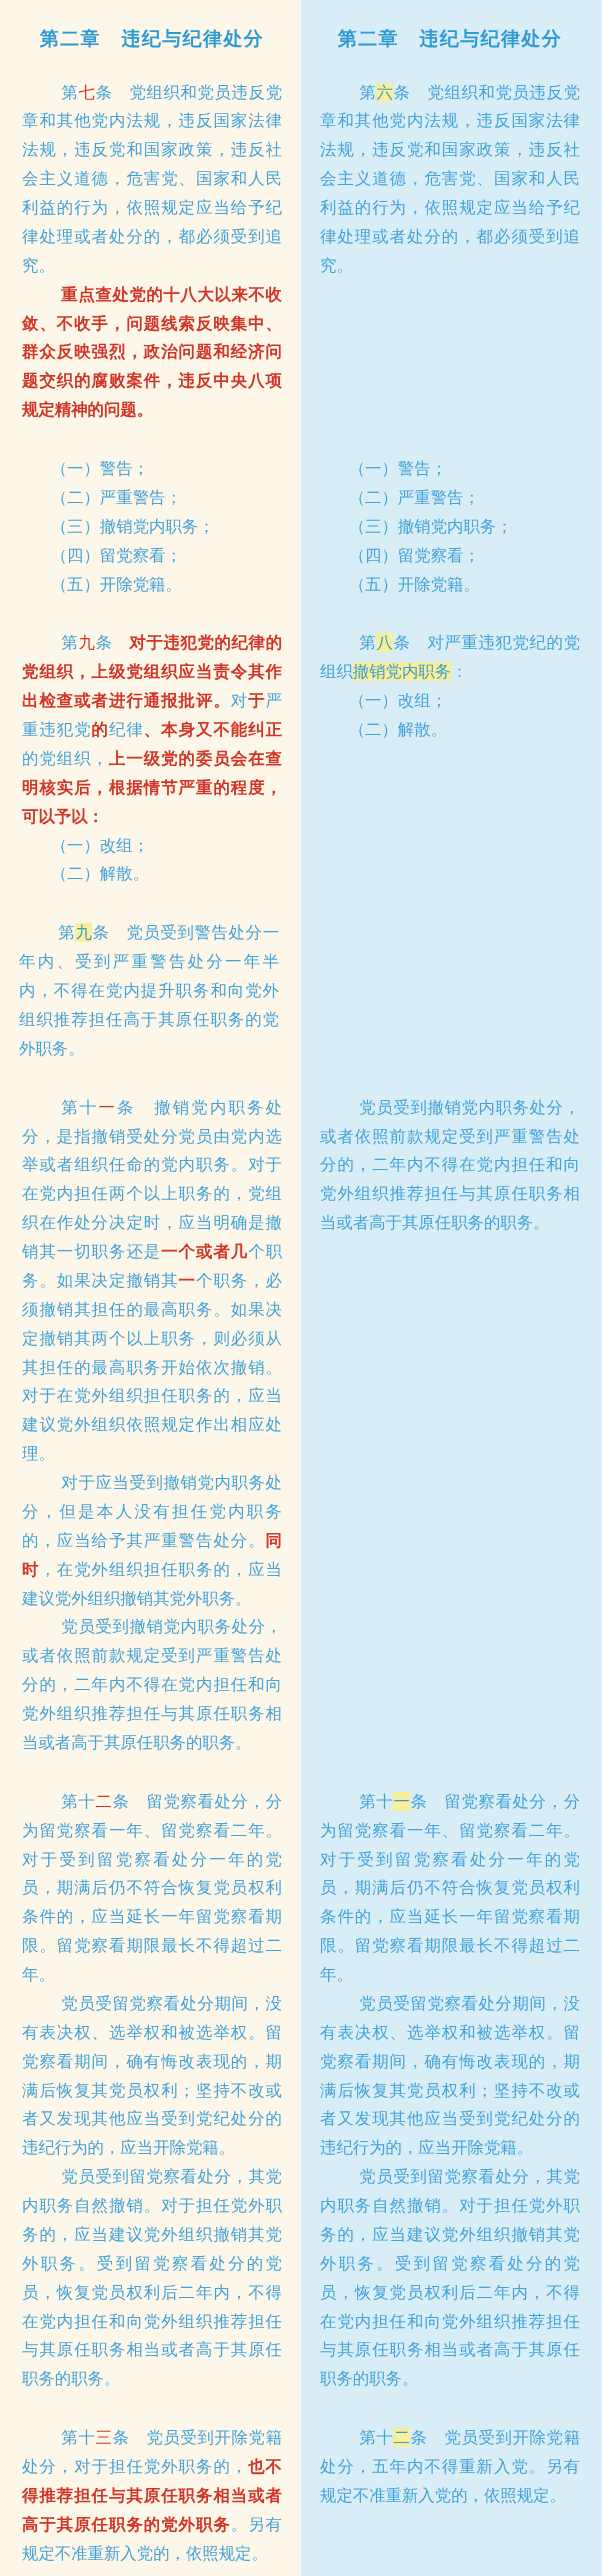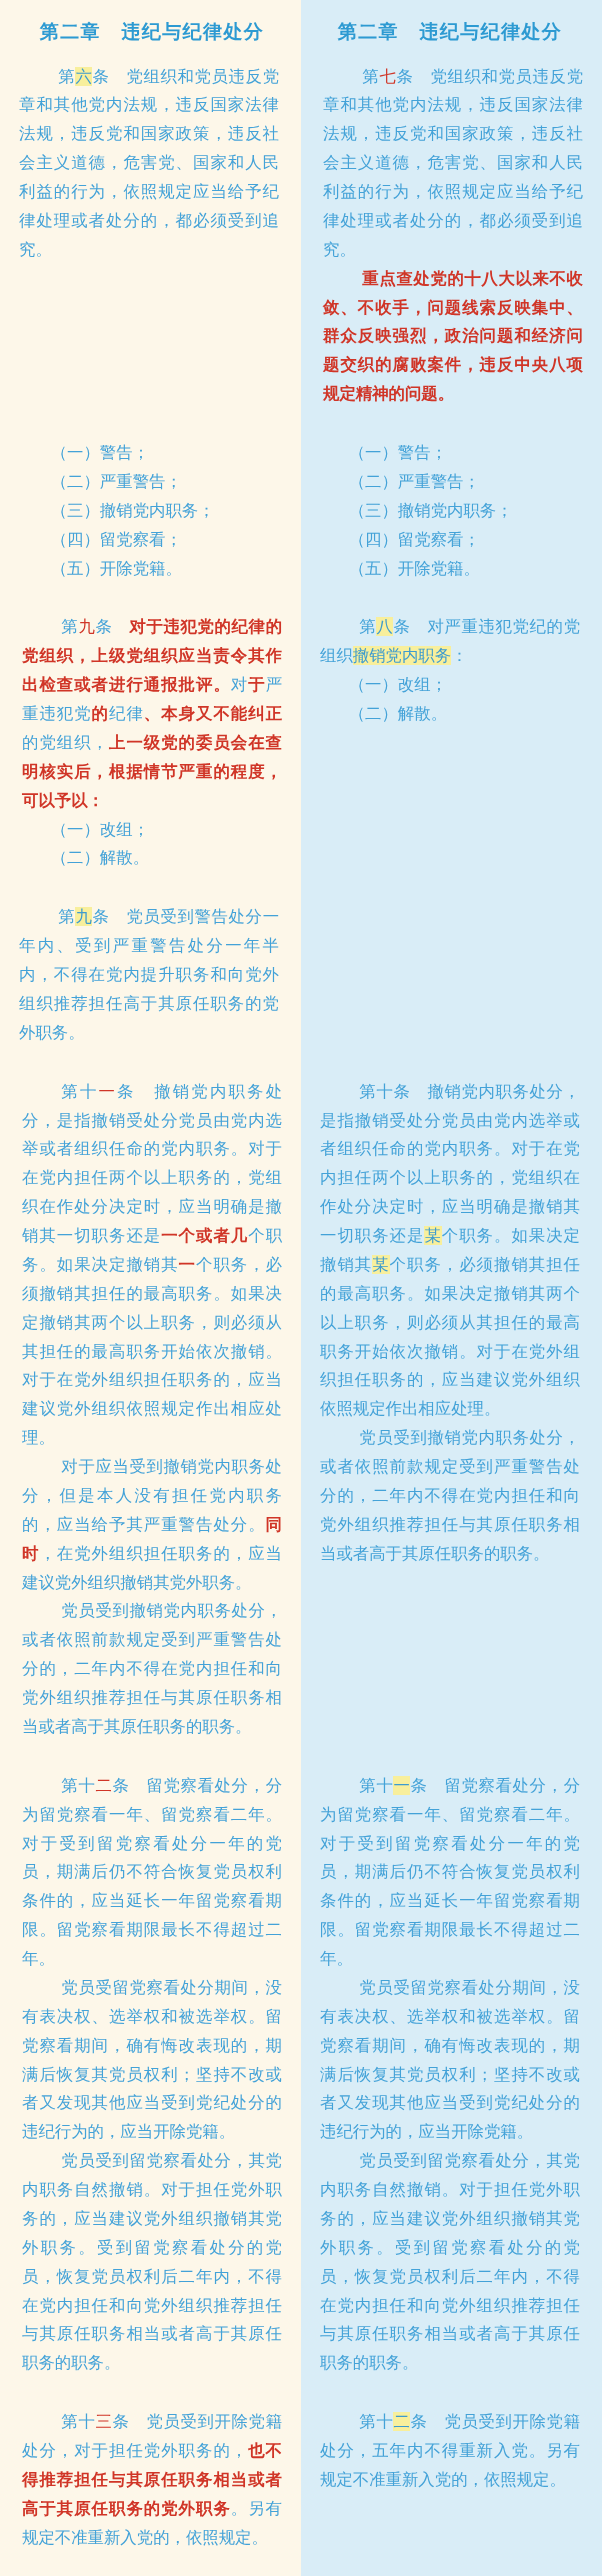--- a/index.html
+++ b/index.html
@@ -20,27 +20,28 @@
   }
   .row:last-child { margin-bottom: 0; }
   .title-row { margin-bottom: 18px; }
   .cell {
     width: 50%;
     box-sizing: border-box;
     padding: 0 19px 0 22px;
   }
   .cell.right { padding: 0 22px 0 19px; }
   h1.chapter-title {
-    margin: 0;
+    margin: 8px;
     font-size: 19px;
     line-height: 1.4;
     font-weight: bold;
     color: #2d9ad2;
     text-align: center;
     letter-spacing: 1.4px;
+    font-family: Liberation Serif, serif;
   }
   p.para {
     margin: 0;
     font-size: 16.4px;
     line-height: 1.76;
     color: #43a2d8;
     text-indent: 2.4em;
     text-align: justify;
     word-break: break-all;
   }
@@ -60,26 +61,26 @@
   <div class="row title-row">
     <div class="cell left">
       <h1 class="chapter-title">第二章　违纪与纪律处分</h1>
     </div>
     <div class="cell right">
       <h1 class="chapter-title">第二章　违纪与纪律处分</h1>
     </div>
   </div>
   <div id="rows">
       <div class="row">
-        <div class="cell right">
-          <p class="para"><span class="seg-b">第</span><span class="seg-hl">六</span><span class="seg-b">条　</span><span class="seg-b">党组织和党员违反党章和其他党内法规，违反国家法律法规，违反党和国家政策，违反社会主义道德，危害党、国家和人民利益的行为，依照规定应当给予纪律处理或者处分的，都必须受到追究。</span></p>
-        </div>
         <div class="cell left">
           <p class="para"><span class="seg-b">第</span><span class="seg-r">七</span><span class="seg-b">条　</span><span class="seg-b">党组织和党员违反党章和其他党内法规，违反国家法律法规，违反党和国家政策，违反社会主义道德，危害党、国家和人民利益的行为，依照规定应当给予纪律处理或者处分的，都必须受到追究。</span></p>
           <p class="para"><span class="seg-rb">重点查处党的十八大以来不收敛、不收手，问题线索反映集中、群众反映强烈，政治问题和经济问题交织的腐败案件，违反中央八项规定精神的问题。</span></p>
+        </div>
+        <div class="cell right">
+          <p class="para"><span class="seg-b">第</span><span class="seg-hl">六</span><span class="seg-b">条　</span><span class="seg-b">党组织和党员违反党章和其他党内法规，违反国家法律法规，违反党和国家政策，违反社会主义道德，危害党、国家和人民利益的行为，依照规定应当给予纪律处理或者处分的，都必须受到追究。</span></p>
         </div>
       </div>
       <div class="row">
         <div class="cell left">
           <p class="para item"><span class="seg-b">（一）警告；</span></p>
           <p class="para item"><span class="seg-b">（二）严重警告；</span></p>
           <p class="para item"><span class="seg-b">（三）撤销党内职务；</span></p>
           <p class="para item"><span class="seg-b">（四）留党察看；</span></p>
           <p class="para item"><span class="seg-b">（五）开除党籍。</span></p>
         </div>
@@ -108,21 +109,20 @@
           <p class="para"><span class="seg-b">第</span><span class="seg-hl">九</span><span class="seg-b">条　</span><span class="seg-b">党员受到警告处分一年内、受到严重警告处分一年半内，不得在党内提升职务和向党外组织推荐担任高于其原任职务的党外职务。</span></p>
         </div>
       </div>
       <div class="row">
         <div class="cell left">
           <p class="para"><span class="seg-b">第十</span><span class="seg-r">一</span><span class="seg-b">条　</span><span class="seg-b">撤销党内职务处分，是指撤销受处分党员由党内选举或者组织任命的党内职务。对于在党内担任两个以上职务的，党组织在作处分决定时，应当明确是撤销其一切职务还是</span><span class="seg-rb">一个或者几</span><span class="seg-b">个职务。如果决定撤销其</span><span class="seg-rb">一</span><span class="seg-b">个职务，必须撤销其担任的最高职务。如果决定撤销其两个以上职务，则必须从其担任的最高职务开始依次撤销。对于在党外组织担任职务的，应当建议党外组织依照规定作出相应处理。</span></p>
           <p class="para"><span class="seg-b">对于应当受到撤销党内职务处分，但是本人没有担任党内职务的，应当给予其严重警告处分。</span><span class="seg-rb">同时</span><span class="seg-b">，在党外组织担任职务的，应当建议党外组织撤销其党外职务。</span></p>
           <p class="para"><span class="seg-b">党员受到撤销党内职务处分，或者依照前款规定受到严重警告处分的，二年内不得在党内担任和向党外组织推荐担任与其原任职务相当或者高于其原任职务的职务。</span></p>
         </div>
         <div class="cell right">
-          <p class="para"><span class="seg-b">第十条　</span><span class="seg-b">撤销党内职务处分，是指撤销受处分党员由党内选举或者组织任命的党内职务。对于在党内担任两个以上职务的，党组织在作处分决定时，应当明确是撤销其一切职务还是</span><span class="seg-hl">某</span><span class="seg-b">个职务。如果决定撤销其</span><span class="seg-hl">某</span><span class="seg-b">个职务，必须撤销其担任的最高职务。如果决定撤销其两个以上职务，则必须从其担任的最高职务开始依次撤销。对于在党外组织担任职务的，应当建议党外组织依照规定作出相应处理。</span></p>
           <p class="para"><span class="seg-b">党员受到撤销党内职务处分，或者依照前款规定受到严重警告处分的，二年内不得在党内担任和向党外组织推荐担任与其原任职务相当或者高于其原任职务的职务。</span></p>
         </div>
       </div>
       <div class="row">
         <div class="cell left">
           <p class="para"><span class="seg-b">第十</span><span class="seg-r">二</span><span class="seg-b">条　</span><span class="seg-b">留党察看处分，分为留党察看一年、留党察看二年。对于受到留党察看处分一年的党员，期满后仍不符合恢复党员权利条件的，应当延长一年留党察看期限。留党察看期限最长不得超过二年。</span></p>
           <p class="para"><span class="seg-b">党员受留党察看处分期间，没有表决权、选举权和被选举权。留党察看期间，确有悔改表现的，期满后恢复其党员权利；坚持不改或者又发现其他应当受到党纪处分的违纪行为的，应当开除党籍。</span></p>
           <p class="para"><span class="seg-b">党员受到留党察看处分，其党内职务自然撤销。对于担任党外职务的，应当建议党外组织撤销其党外职务。受到留党察看处分的党员，恢复党员权利后二年内，不得在党内担任和向党外组织推荐担任与其原任职务相当或者高于其原任职务的职务。</span></p>
         </div>
         <div class="cell right">

